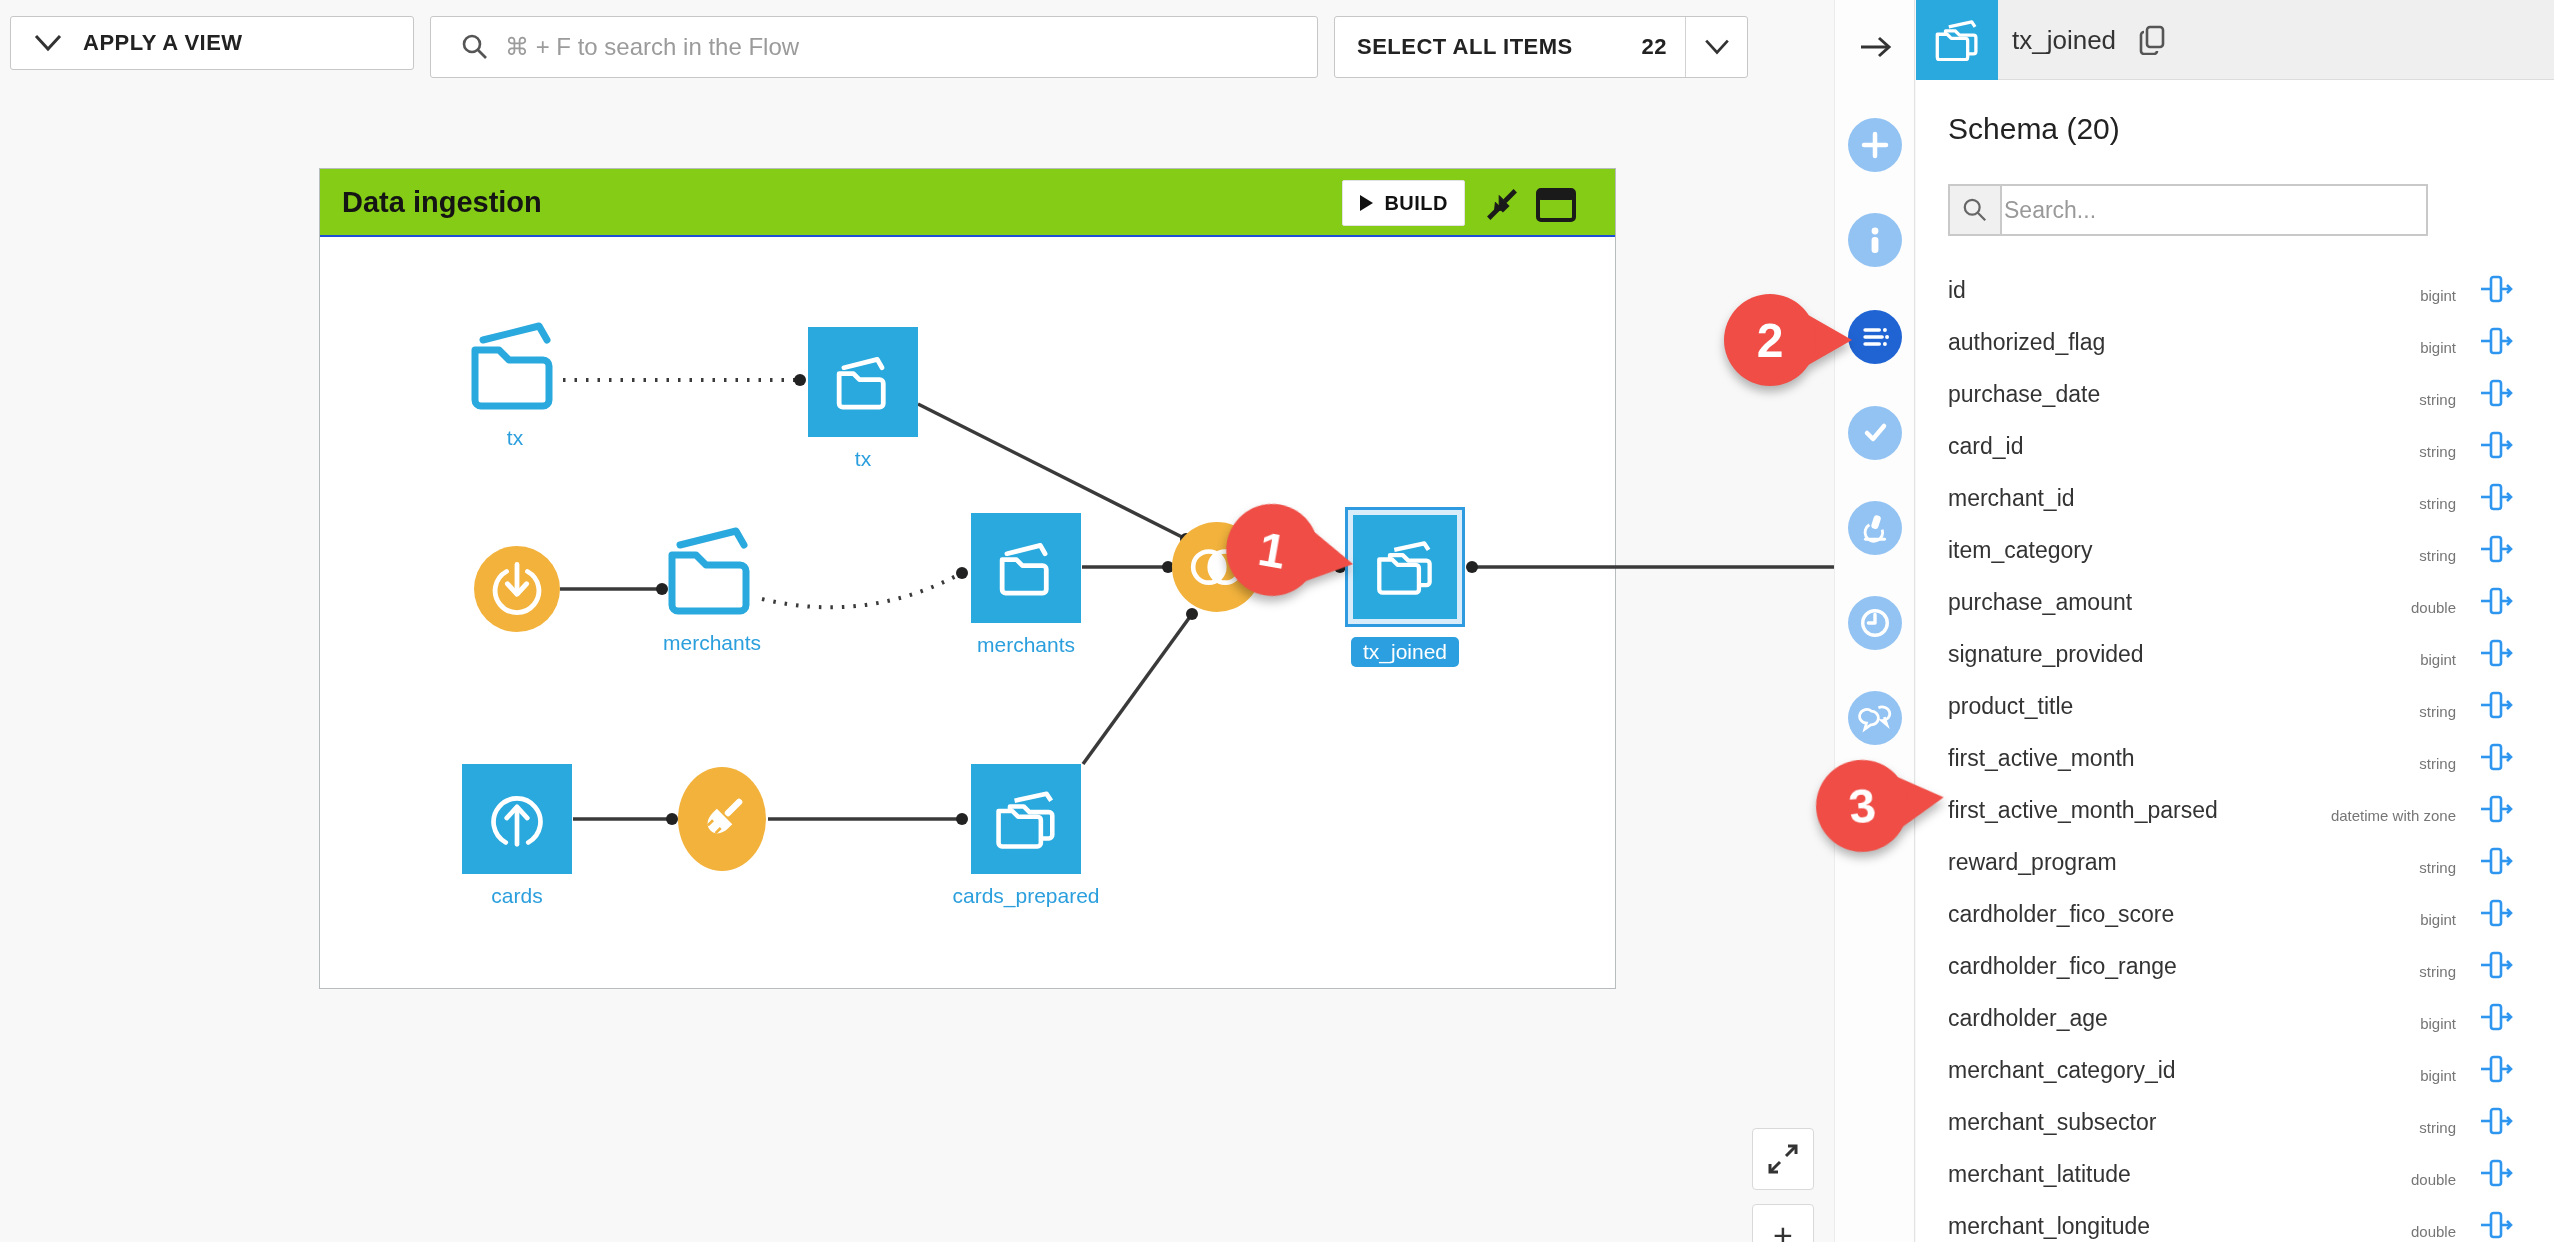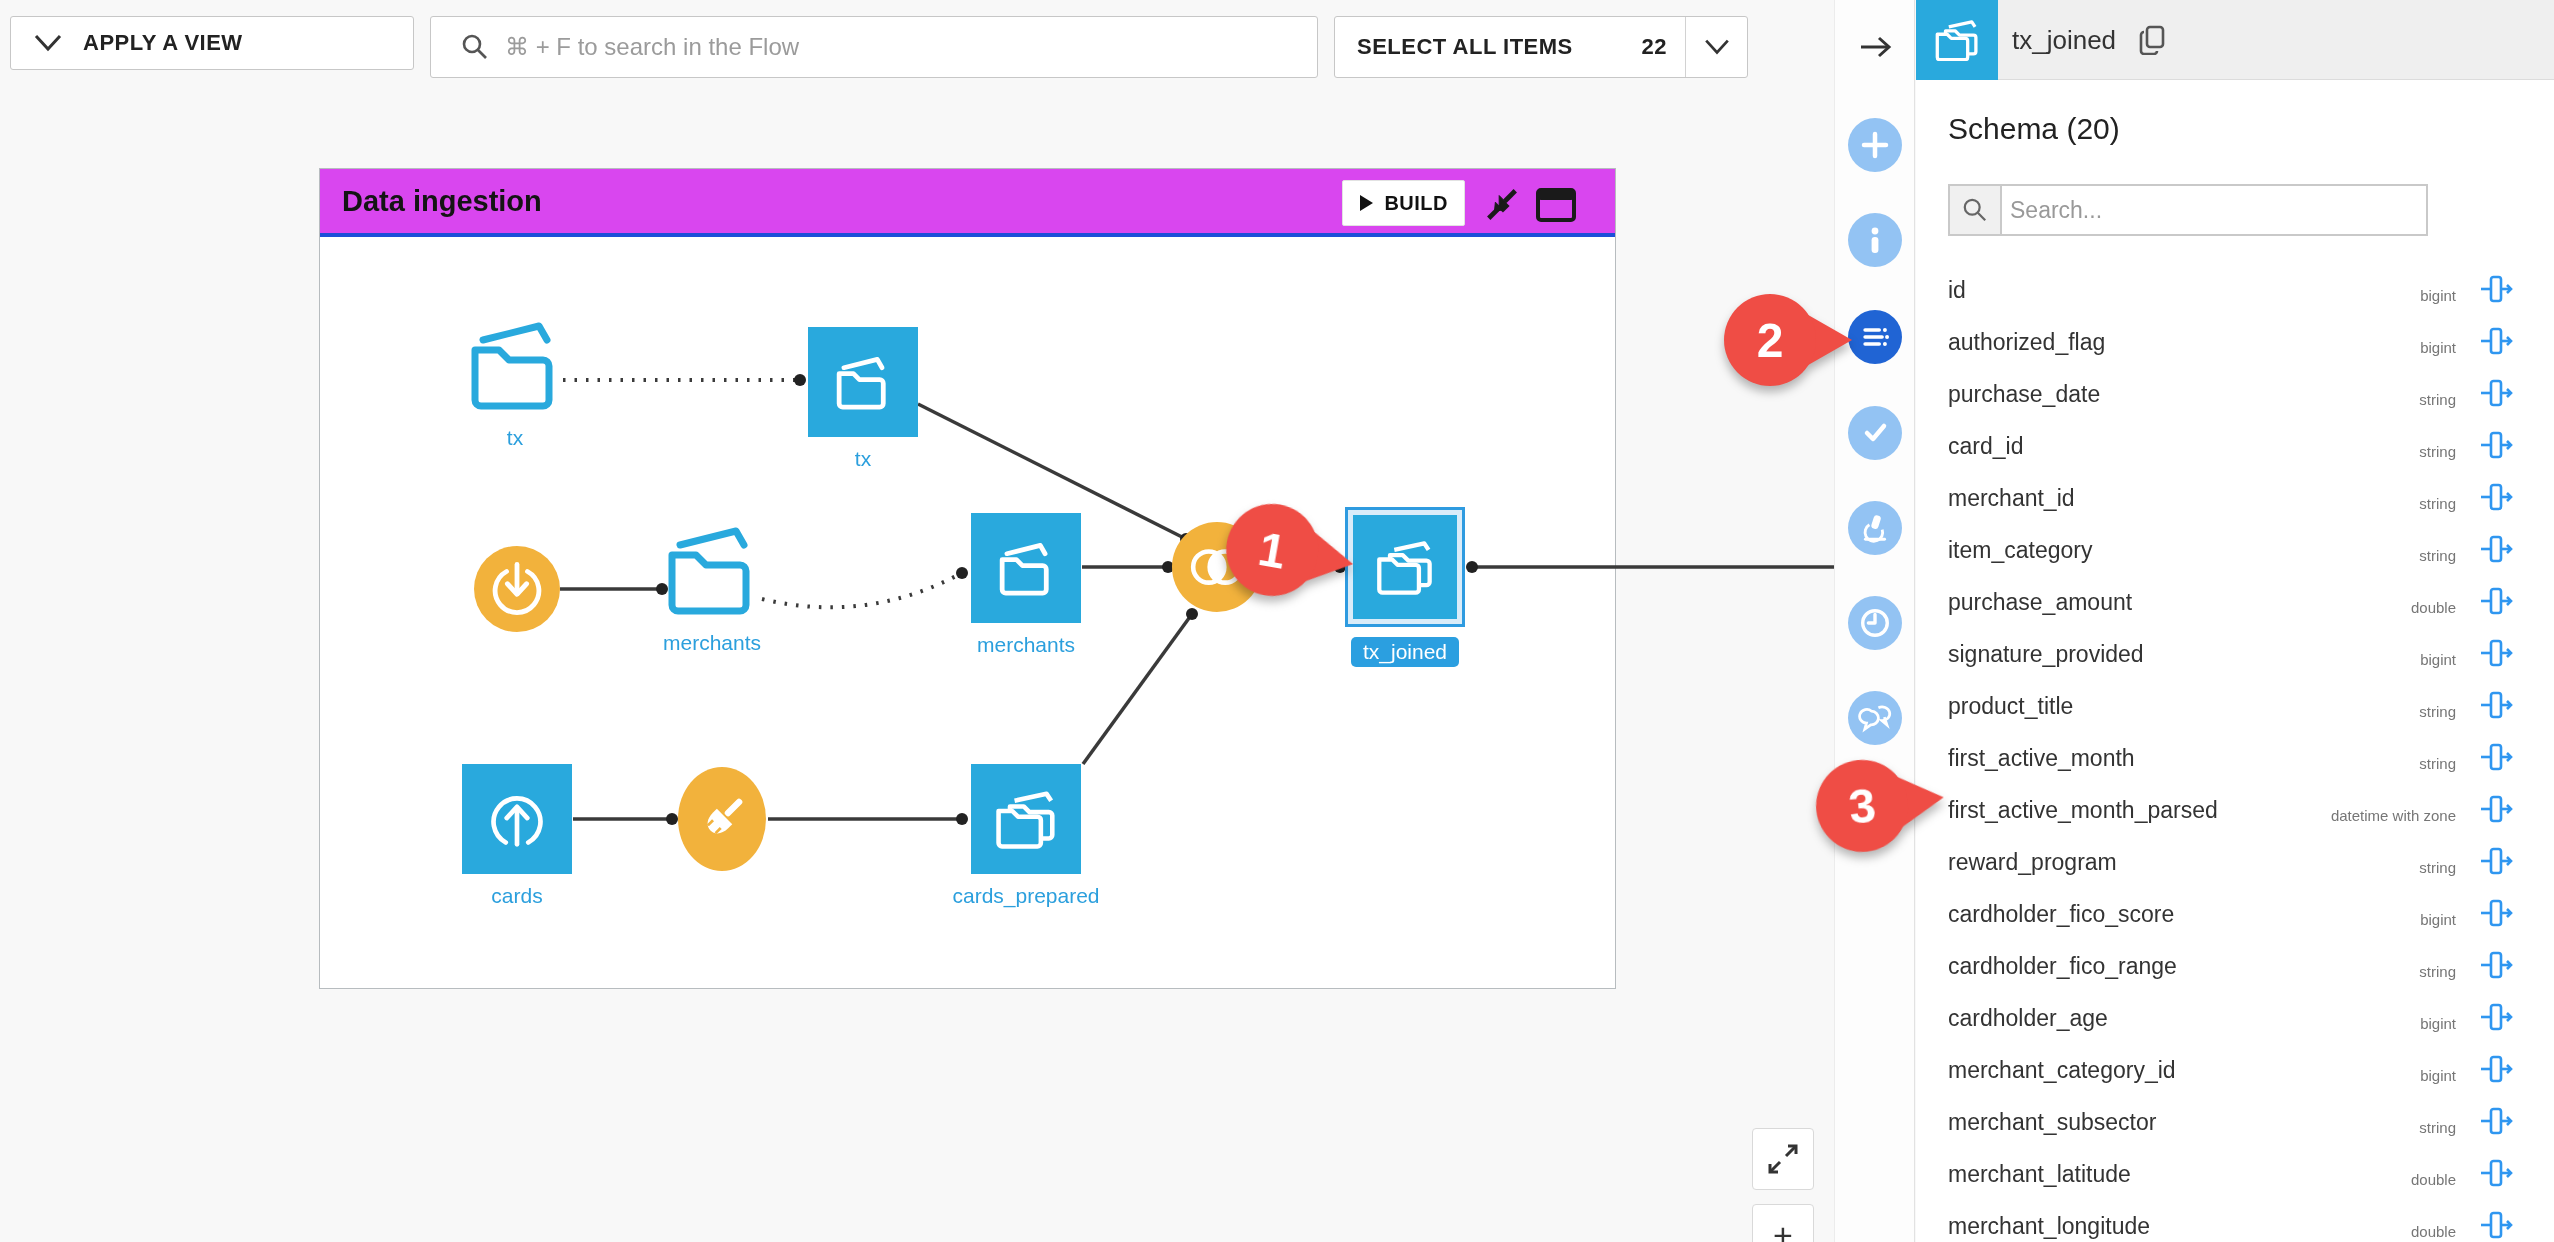--- a/index.html
+++ b/index.html
@@ -13,21 +13,21 @@
   .tb-label { font-size:22px; font-weight:bold; letter-spacing:.5px; color:#222; }
   .flow-search { background:#fff; border:1px solid #c7c7c7; border-radius:3px;
     display:flex; align-items:center; padding:0 18px; gap:16px; }
   .flow-search input { border:none; outline:none; font-size:24px; color:#444; flex:1;
     font-family:"Liberation Sans", sans-serif; background:transparent; }
   .flow-search input::placeholder { color:#9b9b9b; }
 
   
   .zone { background:#fff; border:1px solid #b7bcbf; }
   .zone-header { position:absolute; left:0; top:0; right:0; height:68px;
-    background:#d946ef; border-bottom:4px solid #1d4ed8; display:flex; align-items:center; }
+    background:#84cc16; border-bottom:2px solid #1d4ed8; display:flex; align-items:center; }
   .zone-title { font-size:29px; font-weight:600; color:#141414; margin-left:22px; }
   .build-btn { position:absolute; top:11px; height:46px; background:#fff;
     border:1px solid #e2e2e2; border-radius:2px; display:flex; align-items:center;
     gap:10px; padding:0 16px; cursor:pointer; }
   .build-label { font-size:20px; font-weight:bold; color:#111; letter-spacing:.5px; }
 
   
   .node { position:absolute; width:220px; text-align:center; cursor:pointer; }
   .node .sq { margin:0 auto; background:#29a9dd; display:flex; align-items:center; justify-content:center; }
   .node-label { margin-top:10px; font-size:21px; color:#2b9fdd; }
@@ -54,21 +54,21 @@
     border-bottom:1px solid #dcdcdc; }
   .panel-type-sq { position:absolute; left:0; top:0; width:82px; height:80px; background:#29a9dd;
     display:flex; align-items:center; justify-content:center; }
   .panel-title { position:absolute; left:96px; top:0; height:80px; display:flex; align-items:center; gap:22px; }
   .panel-title span { font-size:26px; color:#333; }
   .schema-heading { position:absolute; left:32px; top:112px; font-size:30px; font-weight:500; color:#222; }
   .p-search { position:absolute; left:32px; top:184px; width:480px; height:52px;
     border:2px solid #c9c9c9; display:flex; align-items:stretch; background:#fff; }
   .p-search .mag { width:52px; background:#f0f0f0; border-right:2px solid #c9c9c9;
     display:flex; align-items:center; justify-content:center; }
-  .p-search input { flex:1; border:none; outline:none; font-size:23px; color:#444; padding:0 8px;
+  .p-search input { flex:1; border:none; outline:none; font-size:23px; color:#444; padding:0 2px;
     font-family:"Liberation Sans", sans-serif; }
   .p-search input::placeholder { color:#999; }
   #schema-rows { position:absolute; left:32px; top:252px; width:566px; }
   .srow { height:52px; display:flex; align-items:flex-end; cursor:pointer; }
   .srow .sname { font-size:23px; color:#333; }
   .srow .stype { margin-left:auto; font-size:15px; color:#767676; }
   .srow .sicon { margin-left:24px; flex:0 0 auto; }
 
   
   .corner-btn { position:absolute; width:62px; height:62px; background:#fff;

